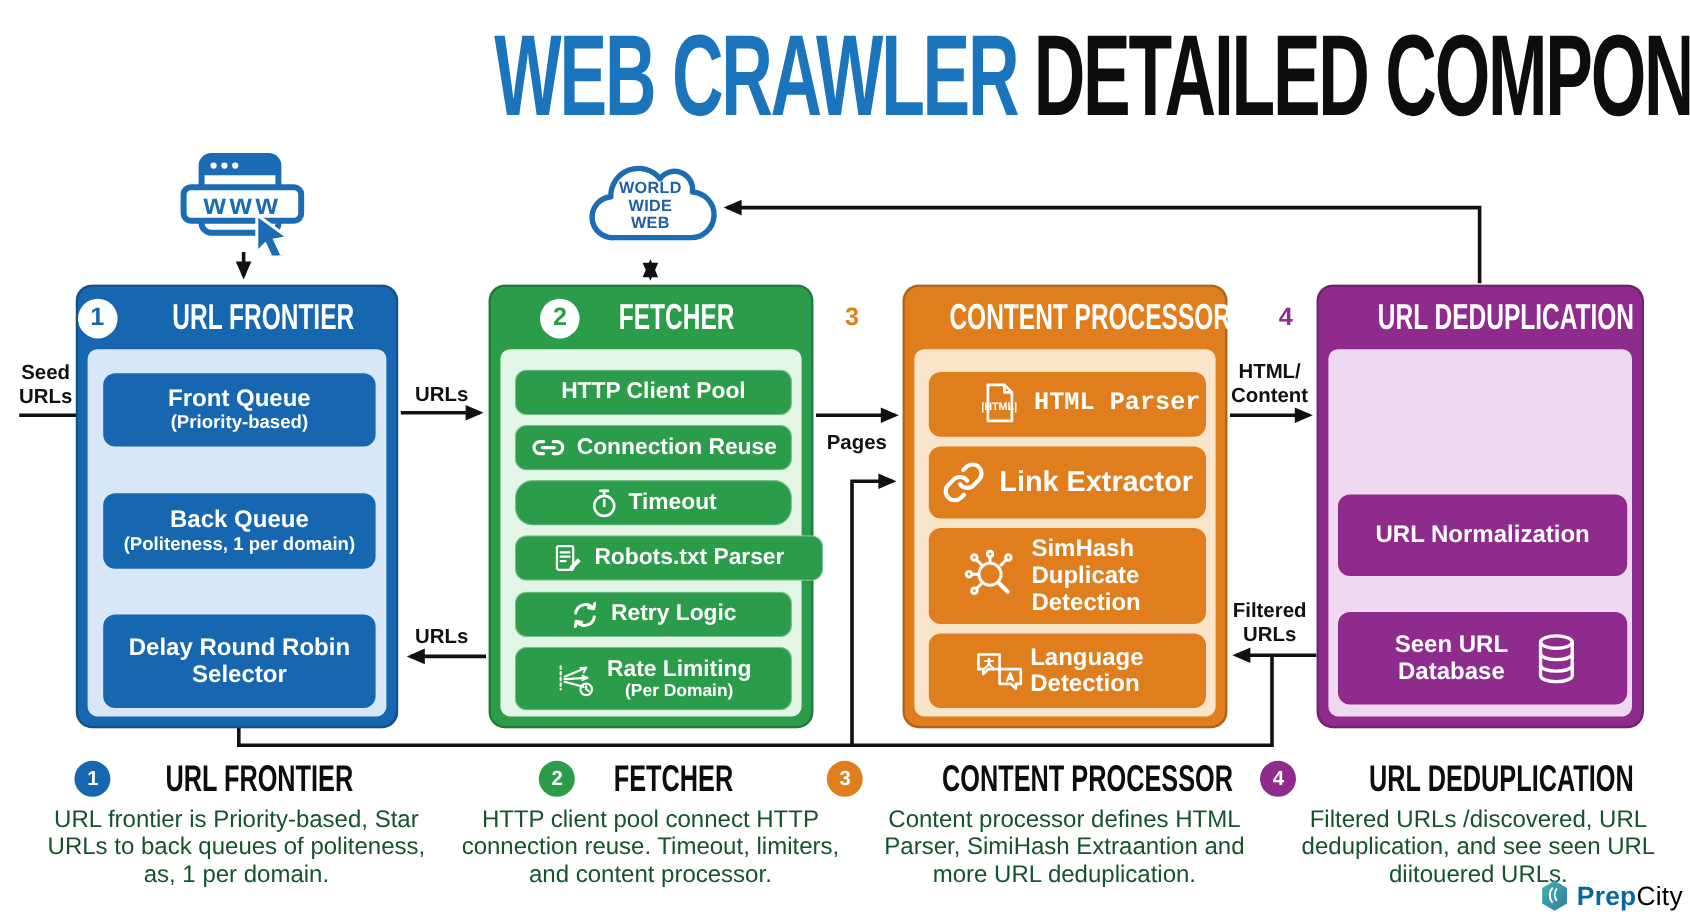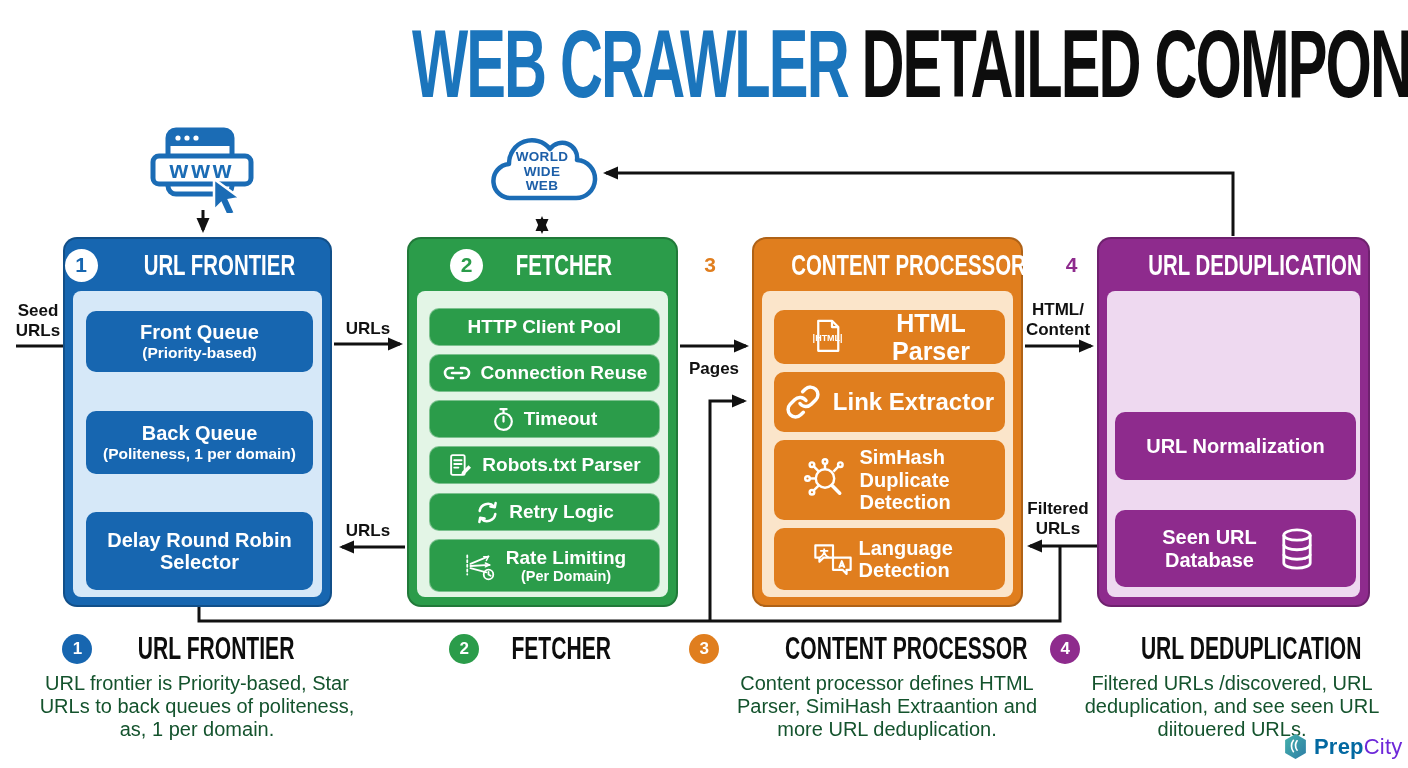--- a/index.html
+++ b/index.html
@@ -40,21 +40,21 @@
              font-size:31px;font-weight:700;color:#0d0d0d;}
   .leg-text{margin-top:5px;font-size:20px;line-height:1.14;color:#14532d;}
   
   .abs{position:absolute;}
   .overlay{position:absolute;left:0;top:0;pointer-events:none;}
   .cloud-text{position:absolute;left:506px;top:150px;width:72px;text-align:center;color:#1d5fa8;
               font-weight:700;font-size:13.5px;line-height:1.08;letter-spacing:.3px;}
   .logo{position:absolute;left:1283px;top:733px;display:flex;align-items:center;gap:6px;}
   .logo-text{font-size:22px;letter-spacing:.2px;}
   .logo-prep{color:#0369a1;font-weight:600;}
-  .logo-city{color:#6d28d9;font-weight:400;}
+  .logo-city{color:#000000;font-weight:400;}
 </style>
 </head>
 <body>
 
 <div class="canvas">
 
   <div class="title">
     <div class="title-scale">
       <span class="title-blue">WEB CRAWLER</span><span class="title-black">DETAILED COMPONENT DESIGN</span>
     </div>
@@ -157,33 +157,33 @@
       <span class="ic">
         <svg width="30" height="20" viewBox="0 0 30 18" fill="none" stroke="#fff" stroke-width="2.6" stroke-linecap="round">
           <path d="M11 4 H8 a5 5 0 0 0 0 10 h3"></path>
             <path d="M19 4 h3 a5 5 0 0 1 0 10 h-3"></path>
             <path d="M10 9 h10"></path>
         </svg>
       </span>
       <div class="ttl">Connection Reuse</div>
     </div>
 
-    <div class="bx bx-row" style="left:20px;top:161px;width:231px;height:38px;">
+    <div class="bx bx-row" style="left:20px;top:161px;width:231px;height:38px;border-radius:15px;">
       <span class="ic">
         <svg width="23" height="25" viewBox="0 0 22 24" fill="none" stroke="#fff" stroke-width="2.1" stroke-linecap="round">
           <circle cx="11" cy="14" r="8"></circle>
             <path d="M11 14 V9.5"></path>
             <path d="M8 2 h6"></path>
             <path d="M11 2 v3.5"></path>
         </svg>
       </span>
       <div class="ttl">Timeout</div>
     </div>
 
-    <div class="bx bx-row" style="left:20px;top:207px;width:231px;height:38px;">
+    <div class="bx bx-row" style="left:20px;top:207px;width:257px;height:38px;">
       <span class="ic">
         <svg width="25" height="25" viewBox="0 0 24 24" fill="none" stroke="#fff" stroke-width="1.8" stroke-linecap="round">
           <rect x="3" y="2" width="13" height="19" rx="1.5"></rect>
           <path d="M6 7 h7 M6 10.5 h7 M6 14 h4"></path>
           <path d="M13.5 18 l6.2-6.2 2.4 2.4 -6.2 6.2 -3.4 1 z" fill="#fff" stroke="none"></path>
         </svg>
       </span>
       <div class="ttl">Robots.txt Parser</div>
     </div>
 
@@ -227,21 +227,21 @@
     <div class="col-body"></div>
 
     <div class="bx" style="left:20px;top:71px;width:231px;height:54px;gap:10px;padding-left:33px;">
       <span class="ic">
         <svg width="40" height="38" viewBox="0 0 32 30" fill="none" stroke="#fff" stroke-width="1.8" stroke-linejoin="round">
           <path d="M9 2 h11 l5 5 v19 h-16 z"></path>
             <path d="M20 2 v5 h5"></path>
           <text x="16.5" y="18.5" text-anchor="middle" font-size="7.2" font-weight="700" fill="#fff" stroke="none">|HTML|</text>
         </svg>
       </span>
-      <div class="ttl" style="font-size:25px;">HTML Parser</div>
+      <div class="ttl" style="font-size:21px;font-family:Liberation Mono, monospace;">HTML Parser</div>
     </div>
 
     <div class="bx" style="left:20px;top:133px;width:231px;height:60px;gap:12px;">
       <span class="ic">
         <svg width="36" height="36" viewBox="0 0 24 24" fill="none" stroke="#fff" stroke-width="2.3" stroke-linecap="round" stroke-linejoin="round">
           <path d="M10 13 a5 5 0 0 0 7.54 .54 l3 -3 a5 5 0 0 0 -7.07 -7.07 l-1.72 1.71"></path>
           <path d="M14 11 a5 5 0 0 0 -7.54 -.54 l-3 3 a5 5 0 0 0 7.07 7.07 l1.71 -1.71"></path>
         </svg>
       </span>
       <div class="ttl" style="font-size:24px;">Link Extractor</div>
@@ -310,20 +310,21 @@
       <span class="leg-num" style="background:#1766b0;">1</span>
       <span class="leg-title">URL FRONTIER</span>
     </div>
     <div class="leg-text">URL frontier is Priority-based, Star URLs to back queues of politeness, as, 1 per domain.</div>
   </div>
   <div class="leg" style="left:377px;">
     <div class="leg-head">
       <span class="leg-num" style="background:#2b9c4a;">2</span>
       <span class="leg-title">FETCHER</span>
     </div>
+    <div class="leg-text">HTTP client pool connect HTTP connection reuse. Timeout, limiters, and content processor.</div>
   </div>
   <div class="leg" style="left:722px;">
     <div class="leg-head">
       <span class="leg-num" style="background:#e07e1e;">3</span>
       <span class="leg-title">CONTENT PROCESSOR</span>
     </div>
     <div class="leg-text">Content processor defines HTML Parser, SimiHash Extraantion and more URL deduplication.</div>
   </div>
   <div class="leg" style="left:1067px;">
     <div class="leg-head">

